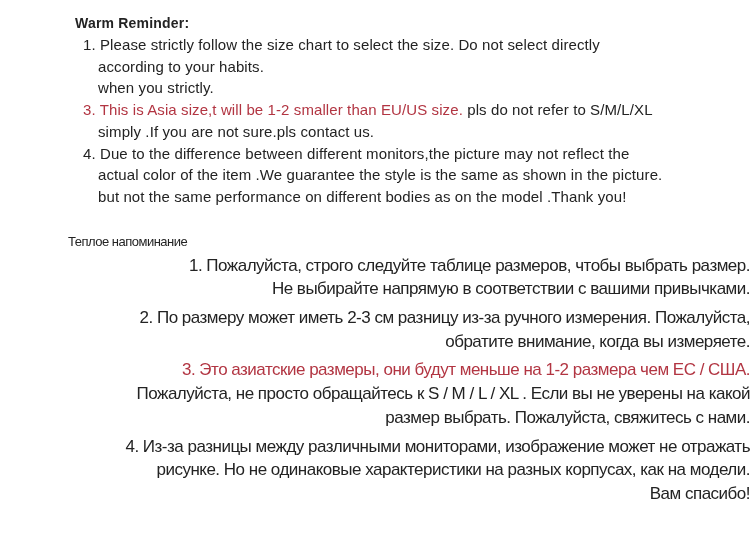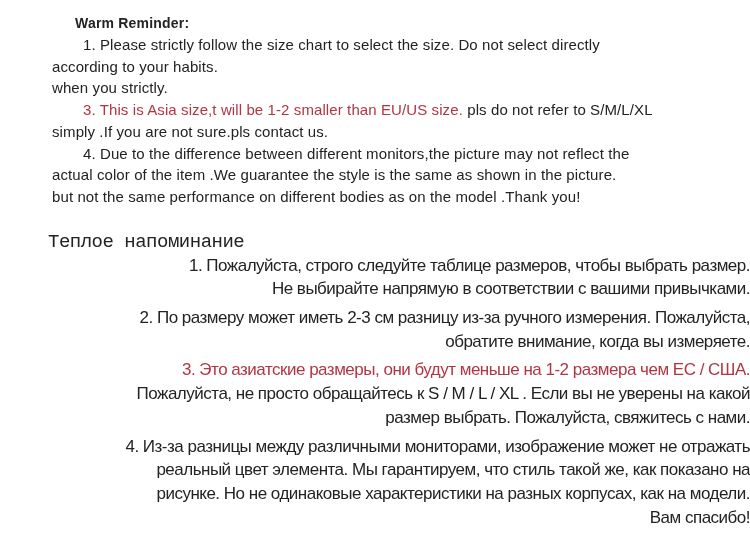--- a/index.html
+++ b/index.html
@@ -27,33 +27,32 @@
     white-space: pre;
   }
   .en-section .line {
     font-size: 15px;
     font-weight: 400;
     line-height: 21.7px;
     letter-spacing: 0.1px;
     white-space: pre;
   }
   .en-section .line.item { margin-left: 83px; }
-  .en-section .line.cont { margin-left: 52px; }
+  .en-section .line.cont { margin-left: 98px; }
   
   .ru-section {
     margin-top: 22px;
   }
   .ru-title {
-    margin-left: 48px;
-    font-size: 19px;
+    margin-left: 68px;
+    font-size: 13px;
     font-weight: 400;
     line-height: 24px;
     letter-spacing: -0.5px;
     white-space: pre;
-    font-family: Liberation Mono, monospace;
   }
   .ru-section .paragraph {
     margin-left: 80px;
     margin-bottom: 5px;
   }
   .ru-section .line {
     font-size: 17px;
     font-weight: 400;
     line-height: 23.7px;
     letter-spacing: -0.5px;
@@ -91,18 +90,17 @@
         <div class="line"><span>2. По размеру может иметь 2-3 см разницу из-за ручного измерения. Пожалуйста,</span></div>
         <div class="line"><span>обратите внимание, когда вы измеряете.</span></div>
       </div>
       <div class="paragraph">
         <div class="line"><span class="red">3. Это азиатские размеры, они будут меньше на 1-2 размера чем ЕС / США.</span></div>
         <div class="line"><span>Пожалуйста, не просто обращайтесь к S / M / L / XL . Если вы не уверены на какой</span></div>
         <div class="line"><span>размер выбрать. Пожалуйста, свяжитесь с нами.</span></div>
       </div>
       <div class="paragraph">
         <div class="line"><span>4. Из-за разницы между различными мониторами, изображение может не отражать</span></div>
-        <div class="line"><span>реальный цвет элемента. Мы гарантируем, что стиль такой же, как показано на</span></div>
         <div class="line"><span>рисунке. Но не одинаковые характеристики на разных корпусах, как на модели.</span></div>
         <div class="line"><span>Вам спасибо!</span></div>
       </div>
     </div>
 </div>
 
 </body></html>

